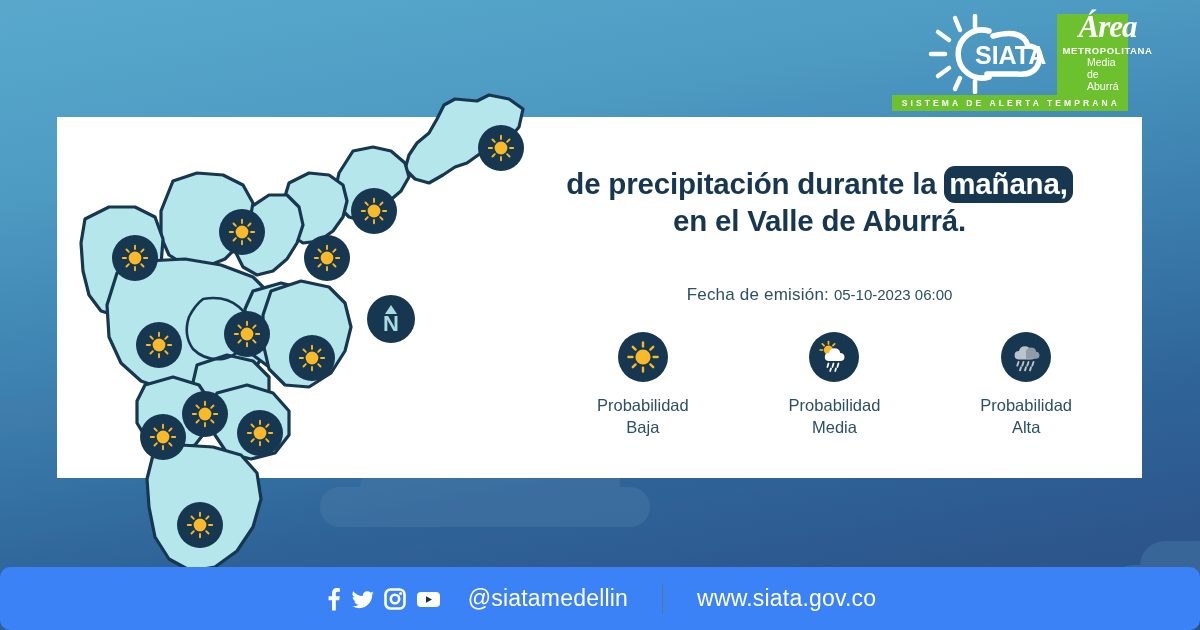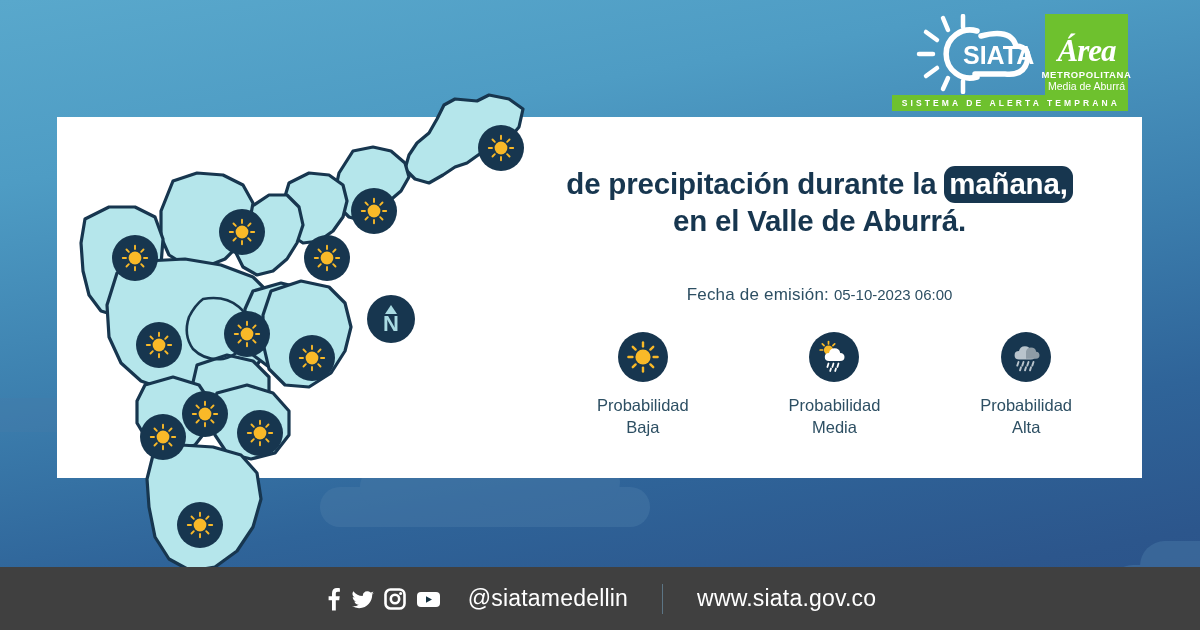--- a/index.html
+++ b/index.html
@@ -15,22 +15,22 @@
   .cloud-a::before{content:"";position:absolute;left:40px;top:-22px;width:210px;height:44px;background:#4a7ba8;border-radius:24px;}
   .cloud-a::after{content:"";position:absolute;left:150px;top:-30px;width:150px;height:50px;background:#4a7ba8;border-radius:26px;}
   .cloud-b{left:1110px;top:565px;width:170px;height:46px;border-radius:24px;}
   .cloud-b::before{content:"";position:absolute;left:30px;top:-24px;width:110px;height:50px;background:#4a7ba8;border-radius:26px;}
   .cloud-c{left:-40px;top:398px;width:170px;height:34px;border-radius:18px;opacity:.30;}
 
   
   .logos{position:absolute;right:72px;top:14px;display:flex;align-items:flex-start;gap:10px;}
   .siata-logo{position:relative;width:120px;height:80px;}
   .siata-logo svg{display:block;}
-  .area-box{width:83px;height:82px;background:#6ec12e;display:flex;flex-direction:column;
-    align-items:center;justify-content:flex-end;padding-bottom:4px;box-sizing:border-box;}
+  .area-box{width:71px;height:82px;background:#6ec12e;display:flex;flex-direction:column;
+    align-items:center;justify-content:flex-end;padding-bottom:4px;box-sizing:border-box;padding-left:30px;}
   .area-script{font-family:"Liberation Serif",serif;font-style:italic;font-weight:bold;
     color:#fff;font-size:31px;line-height:32px;letter-spacing:-1px;margin-bottom:2px;}
   .area-l1{color:#fff;font-size:9.5px;font-weight:bold;letter-spacing:.6px;line-height:11px;}
   .area-l2{color:#fff;font-size:10.5px;line-height:12px;}
   .tagline{position:absolute;right:72px;top:95px;background:#6ec12e;color:#ffffff;
     font-size:8.5px;font-weight:bold;letter-spacing:3.1px;padding:3px 8px 3px 10px;white-space:nowrap;}
 
   
   .panel{position:absolute;left:57px;top:117px;width:1085px;height:361px;background:#ffffff;}
 
@@ -55,22 +55,22 @@
     font-size:17px;letter-spacing:.2px;}
   .emission .date{font-size:15px;letter-spacing:0px;}
 
   .legend{position:absolute;left:20px;right:20px;top:215px;display:flex;justify-content:space-around;}
   .legend-item{display:flex;flex-direction:column;align-items:center;width:180px;}
   .legend-icon{width:50px;height:50px;border-radius:50%;background:#17364f;
     display:flex;align-items:center;justify-content:center;margin-bottom:12px;}
   .legend-label{color:#2d4f63;font-size:16.5px;line-height:22px;text-align:center;}
 
   
-  .footer{position:absolute;left:0;bottom:0;width:1200px;height:63px;background:#404040;
-    display:flex;align-items:center;justify-content:center;gap:10px;}
+  .footer{position:absolute;left:0;bottom:0;width:1200px;height:63px;background:#3b82f6;
+    display:flex;align-items:center;justify-content:center;gap:10px;border-radius:10px;}
   .social{display:flex;align-items:center;gap:9px;margin-right:17px;}
   .social svg{display:block;}
   .handle{color:#ffffff;font-size:23px;letter-spacing:.2px;}
   .divider{width:1px;height:30px;background:#5c7585;margin:0 24px;}
   .website{color:#ffffff;font-size:23px;letter-spacing:.2px;}
 </style>
 </head>
 <body>
 
 <div class="bg-cloud cloud-c"></div>

